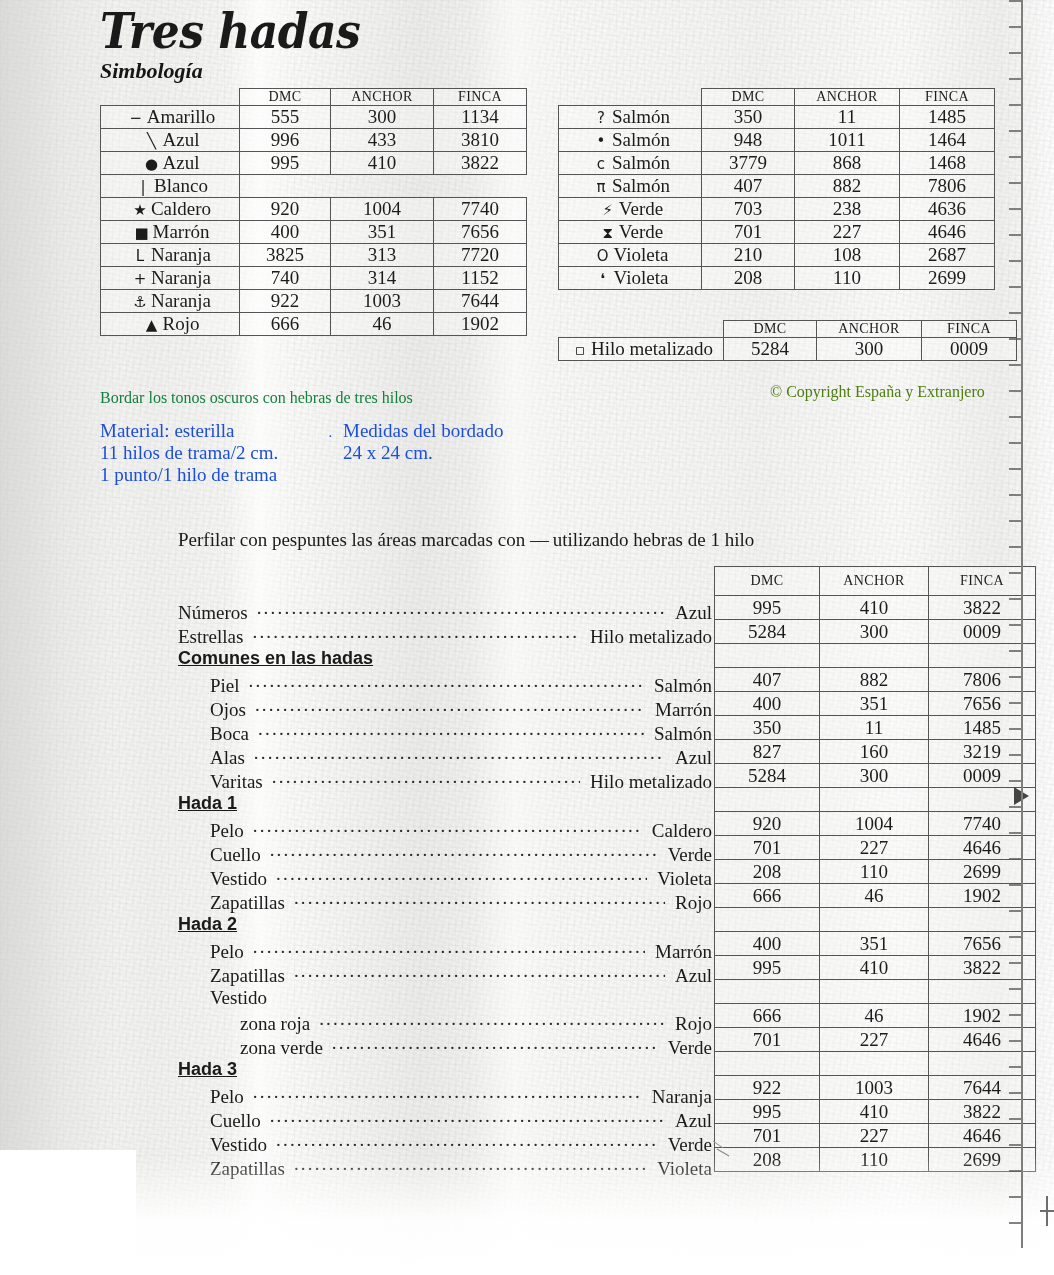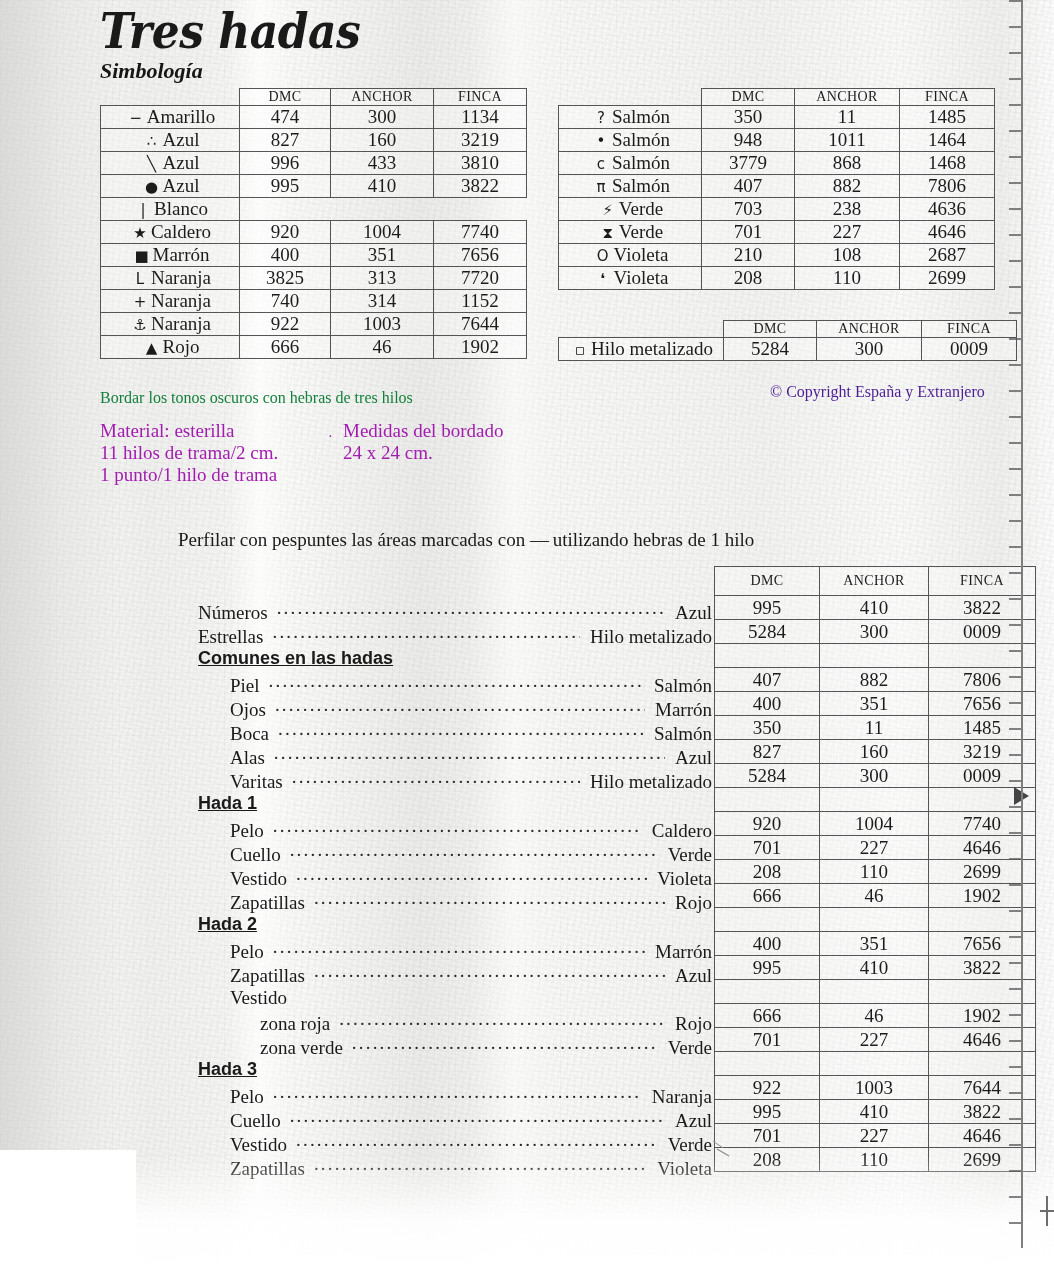--- a/index.html
+++ b/index.html
@@ -143,30 +143,30 @@
   #tbl2 .canchor { width: 92px; }
   #tbl2 .cfinca { width: 82px; }
   #tbl3 { position: absolute; left: 558px; top: 320px; }
   #tbl3 td.sym { width: 152px; }
   #tbl3 .cnum { width: 80px; }
   #tbl3 .canchor { width: 92px; }
   #tbl3 .cfinca { width: 82px; }
   .copyright {
     position: absolute; left: 770px; top: 383px;
     font-family: "Liberation Serif", serif;
-    font-size: 16px; color: #4c1d95;
+    font-size: 16px; color: #4d7c0f;
   }
   
   .note-bordar {
     position: absolute; left: 100px; top: 389px;
     font-size: 16px; color: #15803d;
   }
   .material {
     position: absolute; left: 100px; top: 420px;
-    font-size: 19px; line-height: 22px; color: #a21caf;
+    font-size: 19px; line-height: 22px; color: #1d4ed8;
   }
   .material .col2 {
     position: absolute; left: 243px; top: 0; white-space: nowrap;
   }
   .material .dotmark {
     position: absolute; left: 228px; top: 6px; font-size: 14px;
   }
   
   .perfilar {
     position: absolute; left: 178px; top: 528px;
@@ -179,21 +179,21 @@
     position: absolute; left: 178px; top: 600px;
     width: 534px;
     font-size: 19px;
     color: #1a1a1a;
   }
   .row {
     display: flex; align-items: baseline;
     height: 24px;
     white-space: nowrap;
   }
-  .row .label { padding-right: 5px; margin-left: 20px; }
+  .row .label { padding-right: 5px; }
   .row .leader {
     flex: 1 1 auto;
     overflow: hidden;
     height: 1em;
     margin: 0 4px;
     position: relative;
   }
   .row .leader::after {
     content: "........................................................................................................";
     letter-spacing: 2.2px;
@@ -246,29 +246,23 @@
       <tr>
         <th class="noborder"></th>
         <th class="cnum">DMC</th>
         <th class="canchor">ANCHOR</th>
         <th class="cfinca">FINCA</th>
       </tr>
     </thead>
     <tbody>
         <tr>
           <td class="sym"><span class="g">−</span><span>Amarillo</span></td>
-          <td class="cnum">474</td>
+          <td class="cnum">555</td>
           <td class="canchor">300</td>
           <td class="cfinca">1134</td>
-        </tr>
-        <tr>
-          <td class="sym"><span class="g">∴</span><span>Azul</span></td>
-          <td class="cnum">827</td>
-          <td class="canchor">160</td>
-          <td class="cfinca">3219</td>
         </tr>
         <tr>
           <td class="sym"><span class="g">╲</span><span>Azul</span></td>
           <td class="cnum">996</td>
           <td class="canchor">433</td>
           <td class="cfinca">3810</td>
         </tr>
         <tr>
           <td class="sym"><span class="g">●</span><span>Azul</span></td>
           <td class="cnum">995</td>

